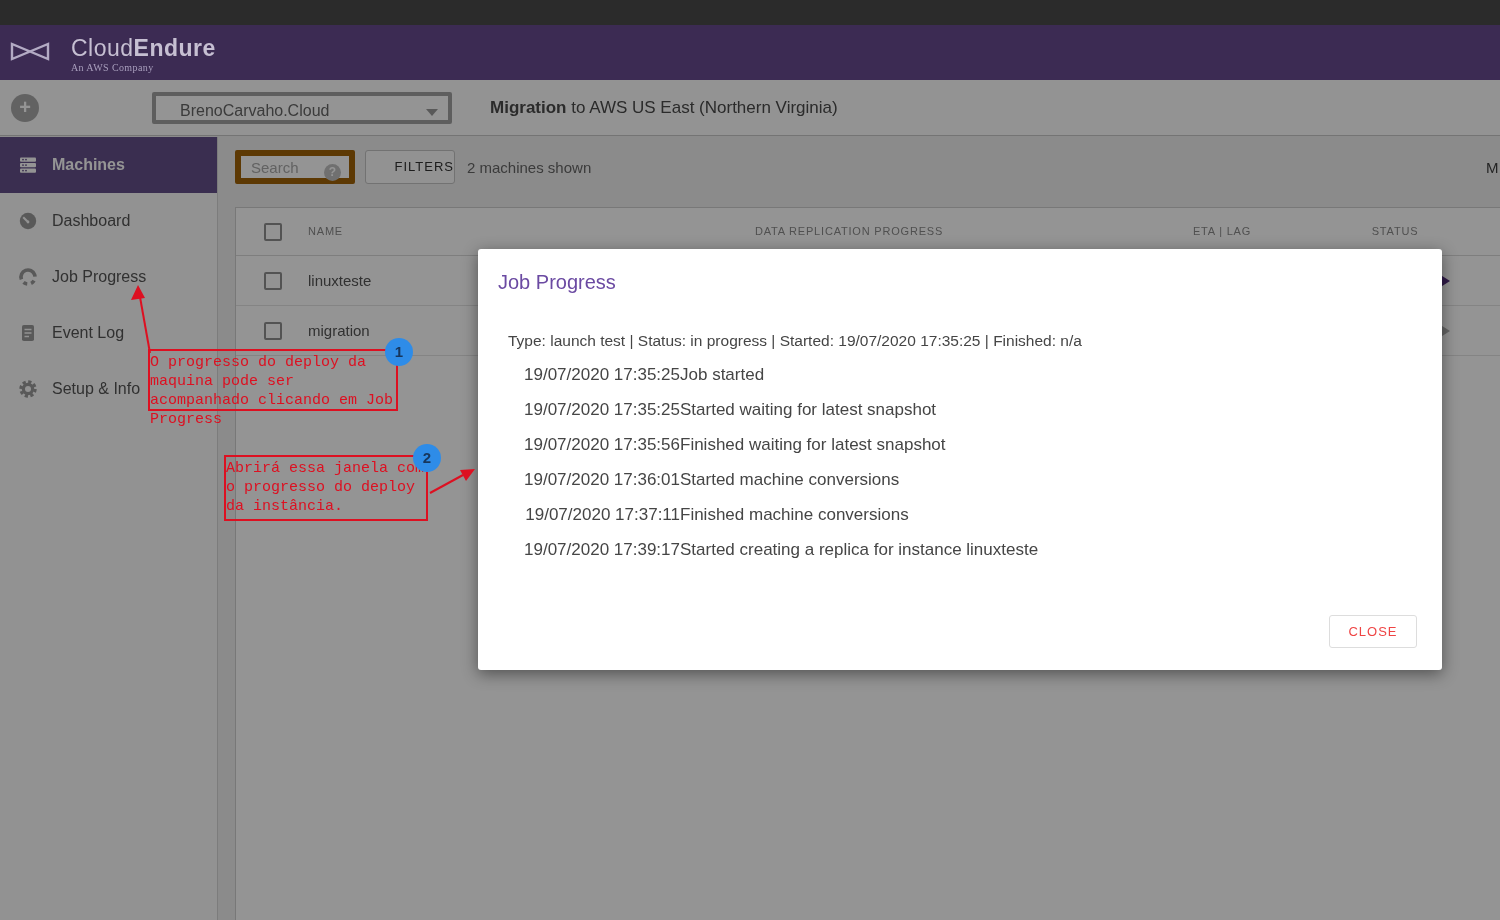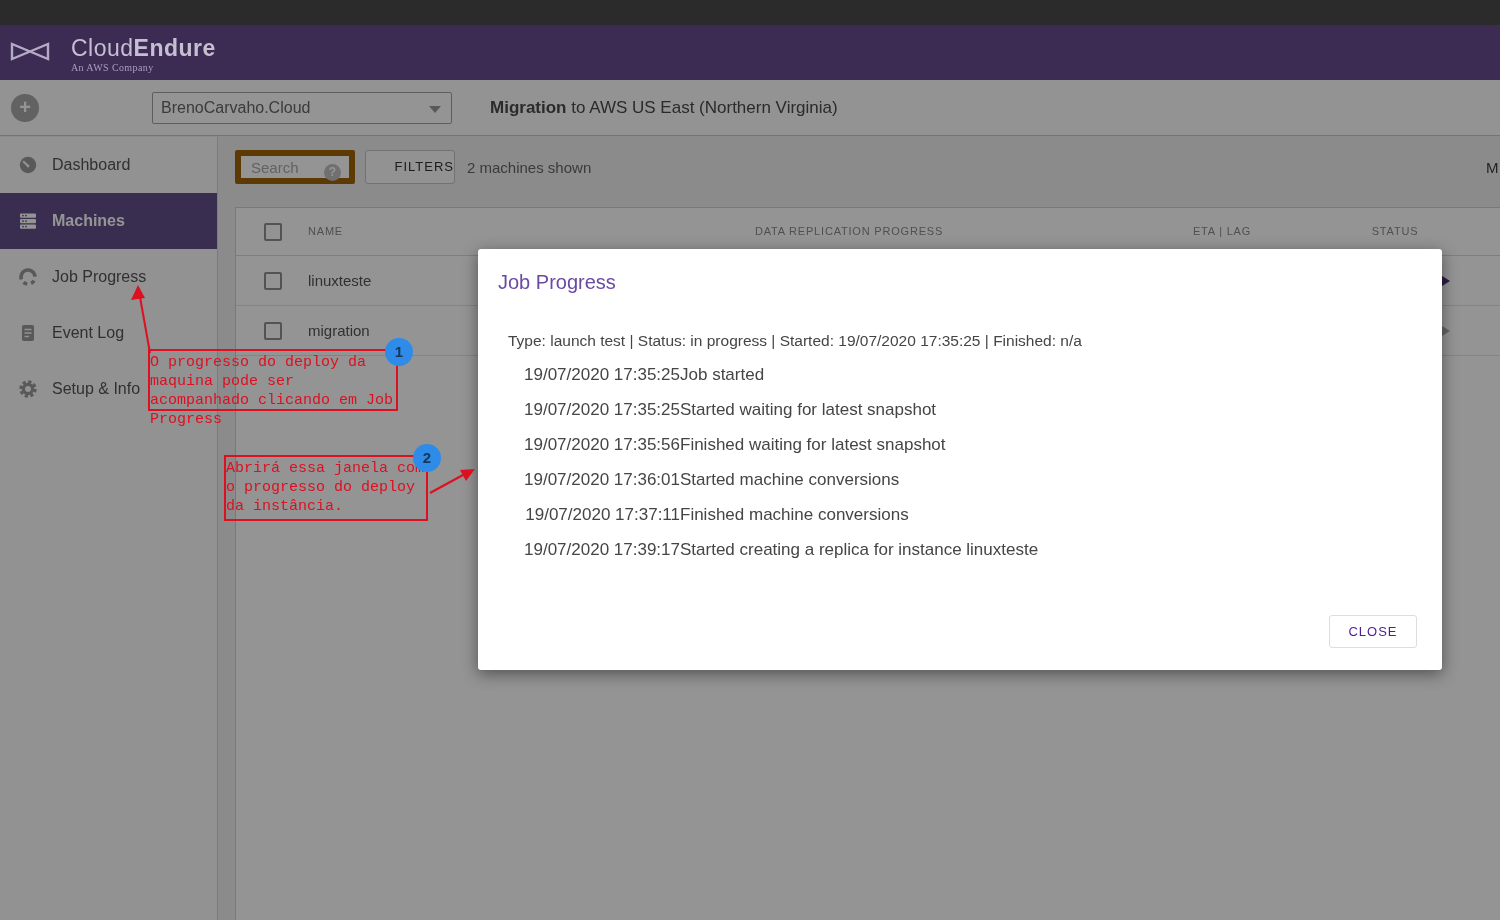--- a/index.html
+++ b/index.html
@@ -12,21 +12,21 @@
   .logo { position:absolute; left:9px; top:12px; display:flex; align-items:flex-start; }
   .logo-text { margin-left:20px; line-height:1; }
   .brand { font-size:23px; color:#c6bfd2; letter-spacing:.5px; }
   .brand .lt { font-weight:300; }
   .brand .bd { font-weight:700; }
   .brand-sub { font-family:"Liberation Serif", serif; font-size:10px; color:#a99fbd; margin-top:3px; letter-spacing:.4px; }
 
   
   .projectbar { position:absolute; left:0; top:55px; width:1500px; height:56px; background:#fdfdfd; border-bottom:1px solid #c9c9c9; }
   .plus-btn { position:absolute; left:11px; top:14px; width:28px; height:28px; border-radius:50%; background:#a9a9a9; color:#fff; font-size:20px; font-weight:700; text-align:center; line-height:26px; cursor:pointer; }
-  .proj-select { position:absolute; left:152px; top:12px; width:300px; height:32px; background:#fff; border:1px solid #a3a3a3; border-radius:2px; font-size:16px; color:#666; line-height:30px; padding-left:8px; cursor:pointer; }
+  .proj-select { position:absolute; left:152px; top:12px; width:300px; height:32px; background:#fff; border:4px solid #a3a3a3; border-radius:2px; font-size:16px; color:#666; line-height:30px; padding-left:24px; cursor:pointer; }
   .proj-caret { position:absolute; right:10px; top:13px; width:0; height:0; border-left:6px solid transparent; border-right:6px solid transparent; border-top:7px solid #9a9a9a; }
   .proj-title { position:absolute; left:490px; top:18px; font-size:17px; color:#4a4a4a; }
   .proj-title .b { font-weight:700; }
 
   
   .sidebar { position:absolute; left:0; top:112px; width:218px; height:808px; background:#fbfbfb; border-right:1px solid #d6d6d6; }
   .side-item { position:relative; height:56px; display:flex; align-items:center; cursor:pointer; }
   .side-item .sicon { width:20px; height:20px; margin-left:18px; display:inline-block; }
   .side-item .slabel { margin-left:14px; font-size:16px; color:#555; }
   .side-item.sel { background:#64508a; }
@@ -58,21 +58,21 @@
   
   .overlay { position:absolute; left:0; top:55px; width:1500px; height:865px; background:rgba(0,0,0,0.42); z-index:5; }
 
   
   .modal { position:absolute; left:478px; top:224px; width:964px; height:421px; background:#fff; border-radius:3px; box-shadow:0 4px 16px rgba(0,0,0,0.45); z-index:10; }
   .modal-title { position:absolute; left:20px; top:22px; font-size:20px; color:#6b4aa2; }
   .modal-summary { position:absolute; left:30px; top:83px; font-size:15.5px; color:#454545; }
   .log { position:absolute; left:30px; top:108px; }
   .log-row { height:35px; display:flex; align-items:center; font-size:17px; color:#454545;text-align:right; }
   .log-time { width:172px; }
-  .close-btn { position:absolute; right:25px; bottom:22px; width:88px; height:33px; background:#fff; border:1px solid #ddd; border-radius:3px; color:#4c1d95; font-size:13px; letter-spacing:1px; text-align:center; line-height:31px; cursor:pointer; }
+  .close-btn { position:absolute; right:25px; bottom:22px; width:88px; height:33px; background:#fff; border:1px solid #ddd; border-radius:3px; color:#ef4444; font-size:13px; letter-spacing:1px; text-align:center; line-height:31px; cursor:pointer; }
 
   
   .note { position:absolute; border:2px solid #dd1021; color:#dd1021; font-size:15px; line-height:19px; padding:2px 0; z-index:20; background:transparent;font-family:Liberation Mono, monospace; }
   .note1 { left:148px; top:324px; width:250px; height:62px; }
   .note2 { left:224px; top:430px; width:204px; height:66px; }
   .badge { position:absolute; width:28px; height:28px; border-radius:50%; background:#2e8ce8; color:#17365c; font-size:15px; font-weight:700; text-align:center; line-height:28px; z-index:21; }
   .badge1 { left:385px; top:313px; }
   .badge2 { left:413px; top:419px; }
   .arrows-svg { position:absolute; left:0; top:0; width:1500px; height:920px; z-index:22; pointer-events:none; }
 
@@ -100,49 +100,49 @@
   <div class="projectbar">
     <div class="plus-btn">+</div>
     <div class="proj-select">
       <span>BrenoCarvaho.Cloud</span>
       <span class="proj-caret"></span>
     </div>
     <div class="proj-title"><span class="b">Migration</span><span> to AWS US East (Northern Virginia)</span></div>
   </div>
 
   <div class="sidebar">
-    <div class="side-item">
-      <span class="sicon">
-        <svg width="20" height="20" viewBox="0 0 20 20">
-          <circle cx="10" cy="10" r="8.2" fill="#9a9a9a"></circle>
-          <line x1="10" y1="11" x2="5.2" y2="6.2" stroke="#fbfbfb" stroke-width="2"></line>
-          <circle cx="10" cy="11" r="1.4" fill="#fbfbfb"></circle>
-        </svg>
-      </span>
-      <span class="slabel">Dashboard</span>
-    </div>
     <div class="side-item sel">
       <span class="sicon">
         <svg width="20" height="20" viewBox="0 0 20 20">
           <rect x="2" y="2.5" width="16" height="4.2" rx="1" fill="#fff"></rect>
           <rect x="2" y="8" width="16" height="4.2" rx="1" fill="#fff"></rect>
           <rect x="2" y="13.5" width="16" height="4.2" rx="1" fill="#fff"></rect>
           <circle cx="5" cy="4.6" r=".9" fill="#64508a"></circle>
             <circle cx="8" cy="4.6" r=".9" fill="#64508a"></circle>
           <circle cx="5" cy="10.1" r=".9" fill="#64508a"></circle>
             <circle cx="8" cy="10.1" r=".9" fill="#64508a"></circle>
           <circle cx="5" cy="15.6" r=".9" fill="#64508a"></circle>
             <circle cx="8" cy="15.6" r=".9" fill="#64508a"></circle>
         </svg>
       </span>
       <span class="slabel">Machines</span>
     </div>
     <div class="side-item">
       <span class="sicon">
         <svg width="20" height="20" viewBox="0 0 20 20">
+          <circle cx="10" cy="10" r="8.2" fill="#9a9a9a"></circle>
+          <line x1="10" y1="11" x2="5.2" y2="6.2" stroke="#fbfbfb" stroke-width="2"></line>
+          <circle cx="10" cy="11" r="1.4" fill="#fbfbfb"></circle>
+        </svg>
+      </span>
+      <span class="slabel">Dashboard</span>
+    </div>
+    <div class="side-item">
+      <span class="sicon">
+        <svg width="20" height="20" viewBox="0 0 20 20">
           <circle cx="10" cy="10" r="7" fill="none" stroke="#9a9a9a" stroke-width="3.6" stroke-dasharray="24 4 4 4 4 4" transform="rotate(-200 10 10)"></circle>
         </svg>
       </span>
       <span class="slabel">Job Progress</span>
     </div>
     <div class="side-item">
       <span class="sicon">
         <svg width="20" height="20" viewBox="0 0 20 20">
           <rect x="4" y="2" width="12" height="16" rx="1.8" fill="#9a9a9a"></rect>
           <line x1="6.5" y1="6.5" x2="13.5" y2="6.5" stroke="#fbfbfb" stroke-width="1.5"></line>

